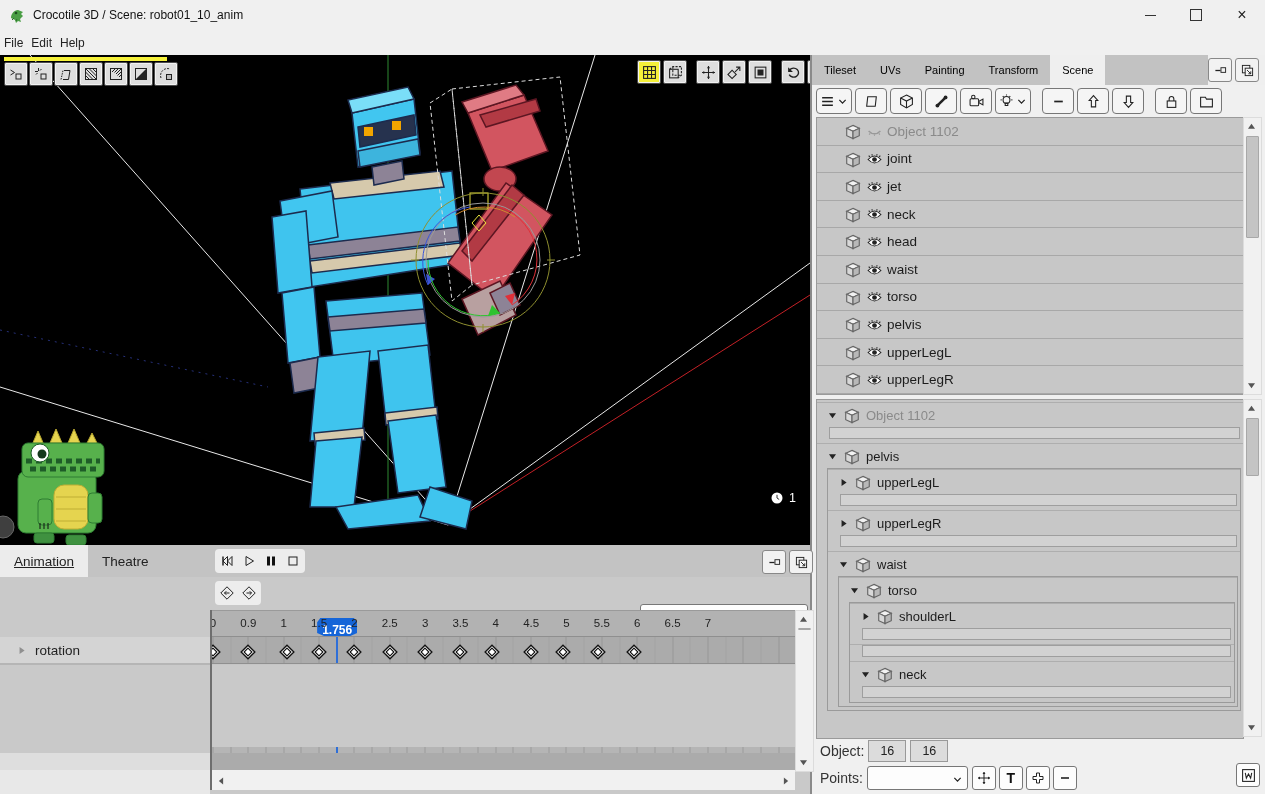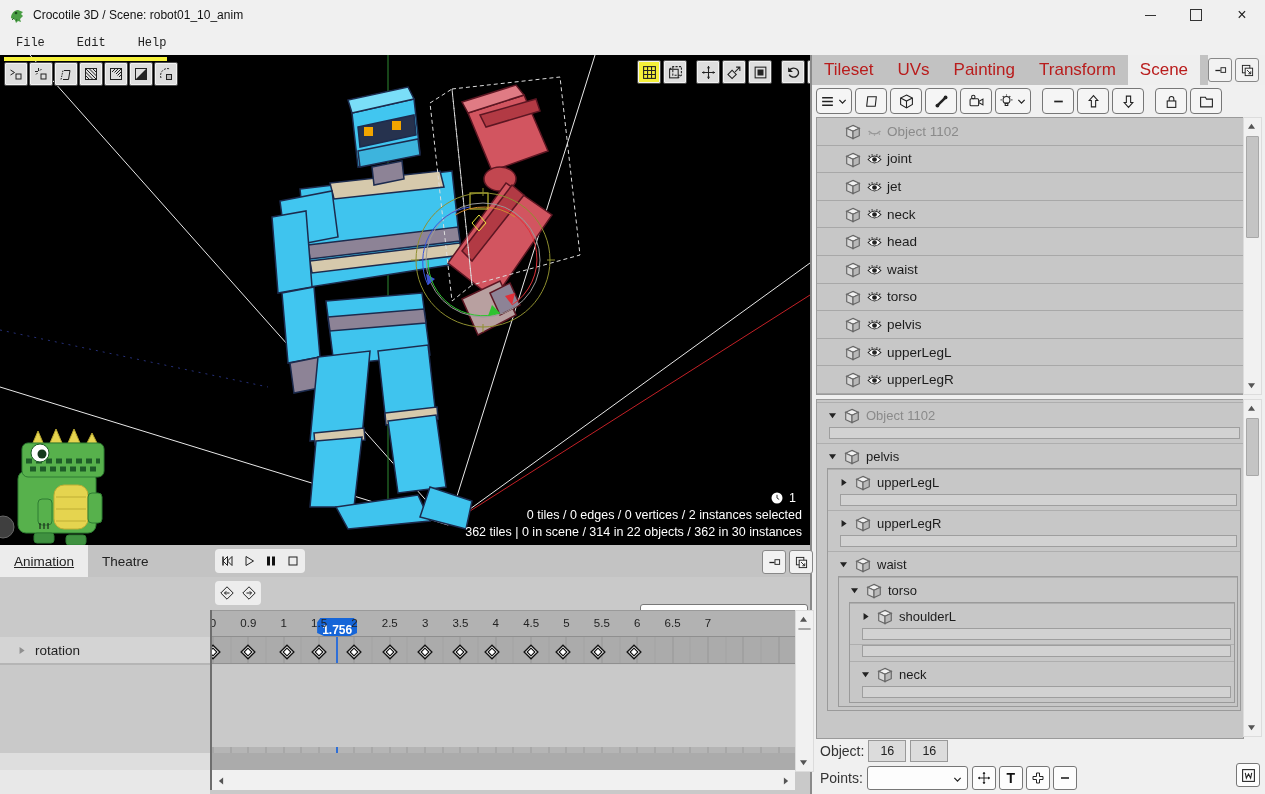--- a/index.html
+++ b/index.html
@@ -11,38 +11,38 @@
   #titlebar{position:absolute;left:0;top:0;width:1265px;height:30px;background:#f0f0f0;display:flex;align-items:center;}
   #applogo{margin:0 8px 0 9px;}
   #wintitle{font-size:12px;color:#111;}
   #winbtns{margin-left:auto;display:flex;height:30px;}
   .winbtn{width:46px;height:30px;display:flex;align-items:center;justify-content:center;font-size:13px;color:#222;}
   .mingl{display:block;width:11px;height:1px;background:#333;}
   .maxgl{display:block;width:10px;height:10px;border:1px solid #333;}
   .closegl{font-size:16px;line-height:1;}
   
   #menubar{position:absolute;left:0;top:30px;width:1265px;height:25px;background:#f0f0f0;display:flex;align-items:center;font-size:12px;}
-  .menuitem{padding:4px 16px;color:#222;font-family:Liberation Mono, monospace;}
+  .menuitem{padding:4px 4px;color:#222;}
   
   #viewport{position:absolute;left:0;top:55px;width:810px;height:490px;background:#000;overflow:hidden;}
   #lefttools{position:absolute;left:4px;top:2px;}
   #ltyellow{width:163px;height:4px;background:#f5f13a;margin-bottom:1px;}
   .toolrow{display:flex;gap:1px;}
   .vbtn{width:22px;height:22px;background:#dedede;border:1px solid #4a4a4a;border-radius:2px;
         display:flex;align-items:center;justify-content:center;box-shadow:inset 0 0 0 1px #f2f2f2;}
   .vbtn.active{background:#f5f13a;}
   #righttools{position:absolute;left:637px;top:5px;display:flex;gap:2px;}
   .tgap{width:5px;}
   #vstatus{position:absolute;right:8px;bottom:4px;text-align:right;color:#fff;font-size:12.5px;line-height:17px;}
   #vframe{position:absolute;right:14px;bottom:40px;color:#fff;font-size:12.5px;display:flex;align-items:center;gap:5px;}
   
   #rightpanel{position:absolute;left:812px;top:55px;width:453px;height:739px;background:#f0f0f0;}
   #rdivider{position:absolute;left:810px;top:55px;width:2px;height:739px;background:#8a8a8a;}
   #rtabs{position:absolute;left:0;top:0;width:453px;height:30px;background:#c2c2c2;display:flex;align-items:stretch;}
-  .rtab{padding:0 12px;display:flex;align-items:center;font-size:17px;color:#b91c1c;}
+  .rtab{padding:0 12px;display:flex;align-items:center;font-size:11px;color:#000000;}
   .rtab.active{background:#efefef;}
   #rtabbtns{margin-left:auto;display:flex;align-items:center;gap:3px;padding-right:6px;background:#efefef;}
   .sqbtn{width:22px;height:22px;background:#f2f2f2;border:1px solid #888;border-radius:3px;display:flex;align-items:center;justify-content:center;}
   #rtoolbar{position:absolute;left:4px;top:32px;width:445px;height:28px;display:flex;align-items:center;gap:3px;}
   .rbtn{height:24px;min-width:24px;background:#f5f5f5;border:1px solid #777;border-radius:4px;
         display:inline-flex;align-items:center;justify-content:center;padding:0 3px;gap:2px;}
   
   #scenelist{position:absolute;left:4px;top:62px;width:426px;height:276px;background:#c7c7c7;border:1px solid #9a9a9a;overflow:hidden;}
   .srow{height:26.6px;display:flex;align-items:center;border-bottom:1px solid #a8a8a8;background:#c7c7c7;padding-left:28px;}
   .srow .cube{margin-right:6px;}
@@ -320,24 +320,20 @@
           </svg>
         </span>
         <span class="vbtn"></span>
       </div>
     <div id="vframe">
       <span class="ico"><svg width="14" height="14" viewBox="0 0 14 14">
             <circle cx="7" cy="7" r="5.5" fill="#fff"></circle>
             <path d="M7 3.8V7l2.2 1.5" stroke="#333" fill="none"></path>
           </svg></span>
       <span>1</span>
-    </div>
-    <div id="vstatus">
-      <div>0 tiles / 0 edges / 0 vertices / 2 instances selected</div>
-      <div>362 tiles | 0 in scene / 314 in 22 objects / 362 in 30 instances</div>
     </div>
   </div>
 
   <div id="rdivider"></div>
 
   <div id="rightpanel">
     <div id="rtabs">
         <span class="rtab">Tileset</span>
         <span class="rtab">UVs</span>
         <span class="rtab">Painting</span>

